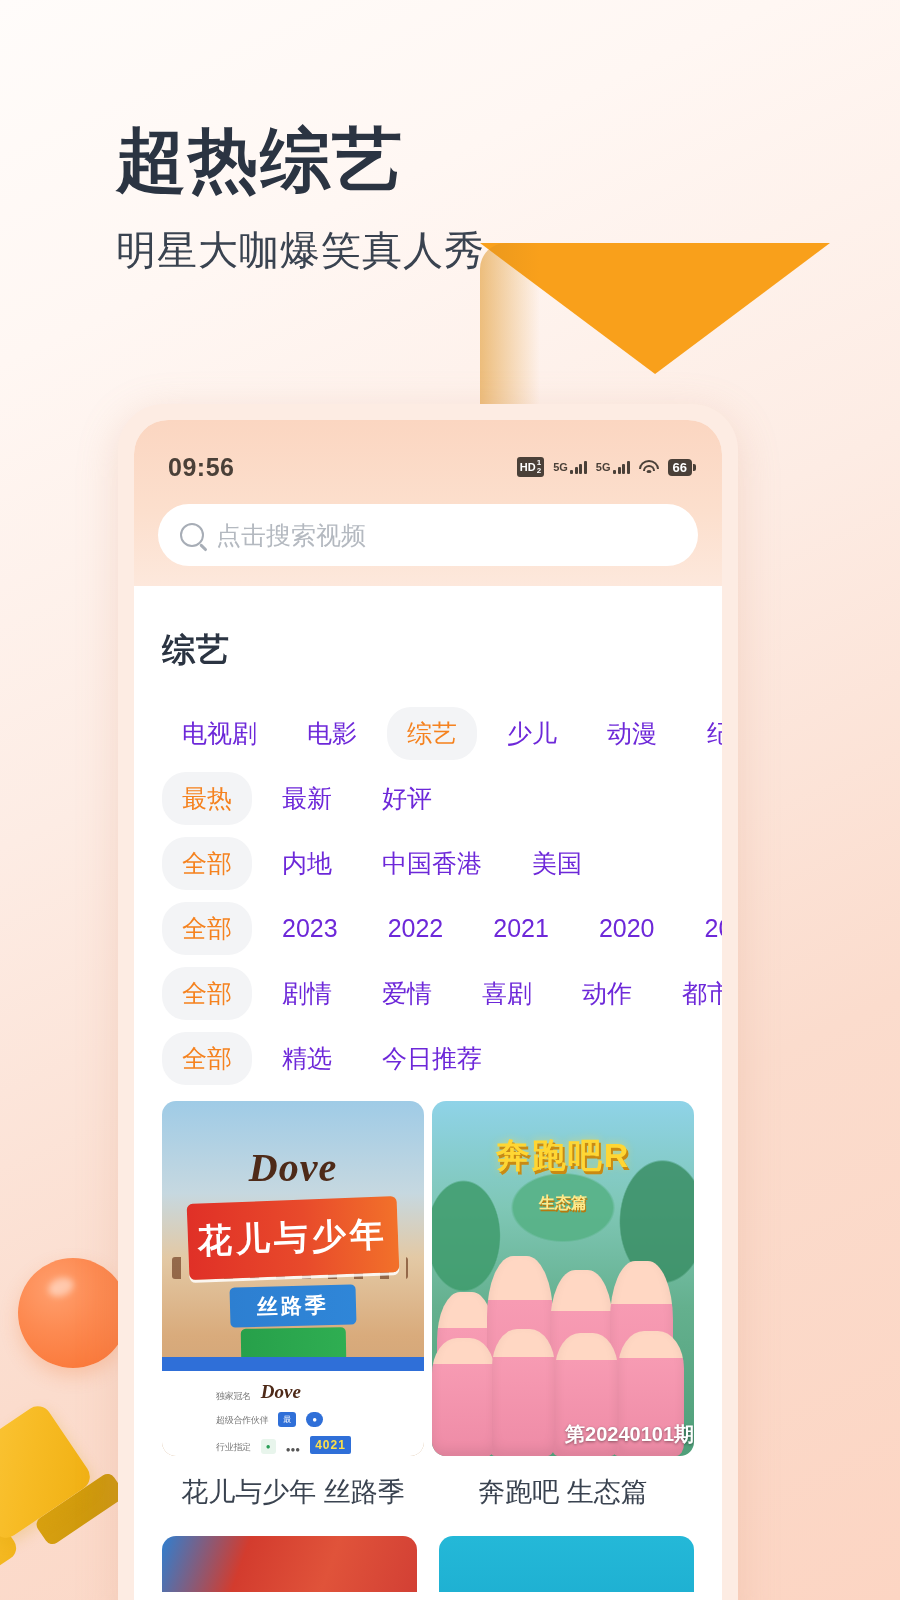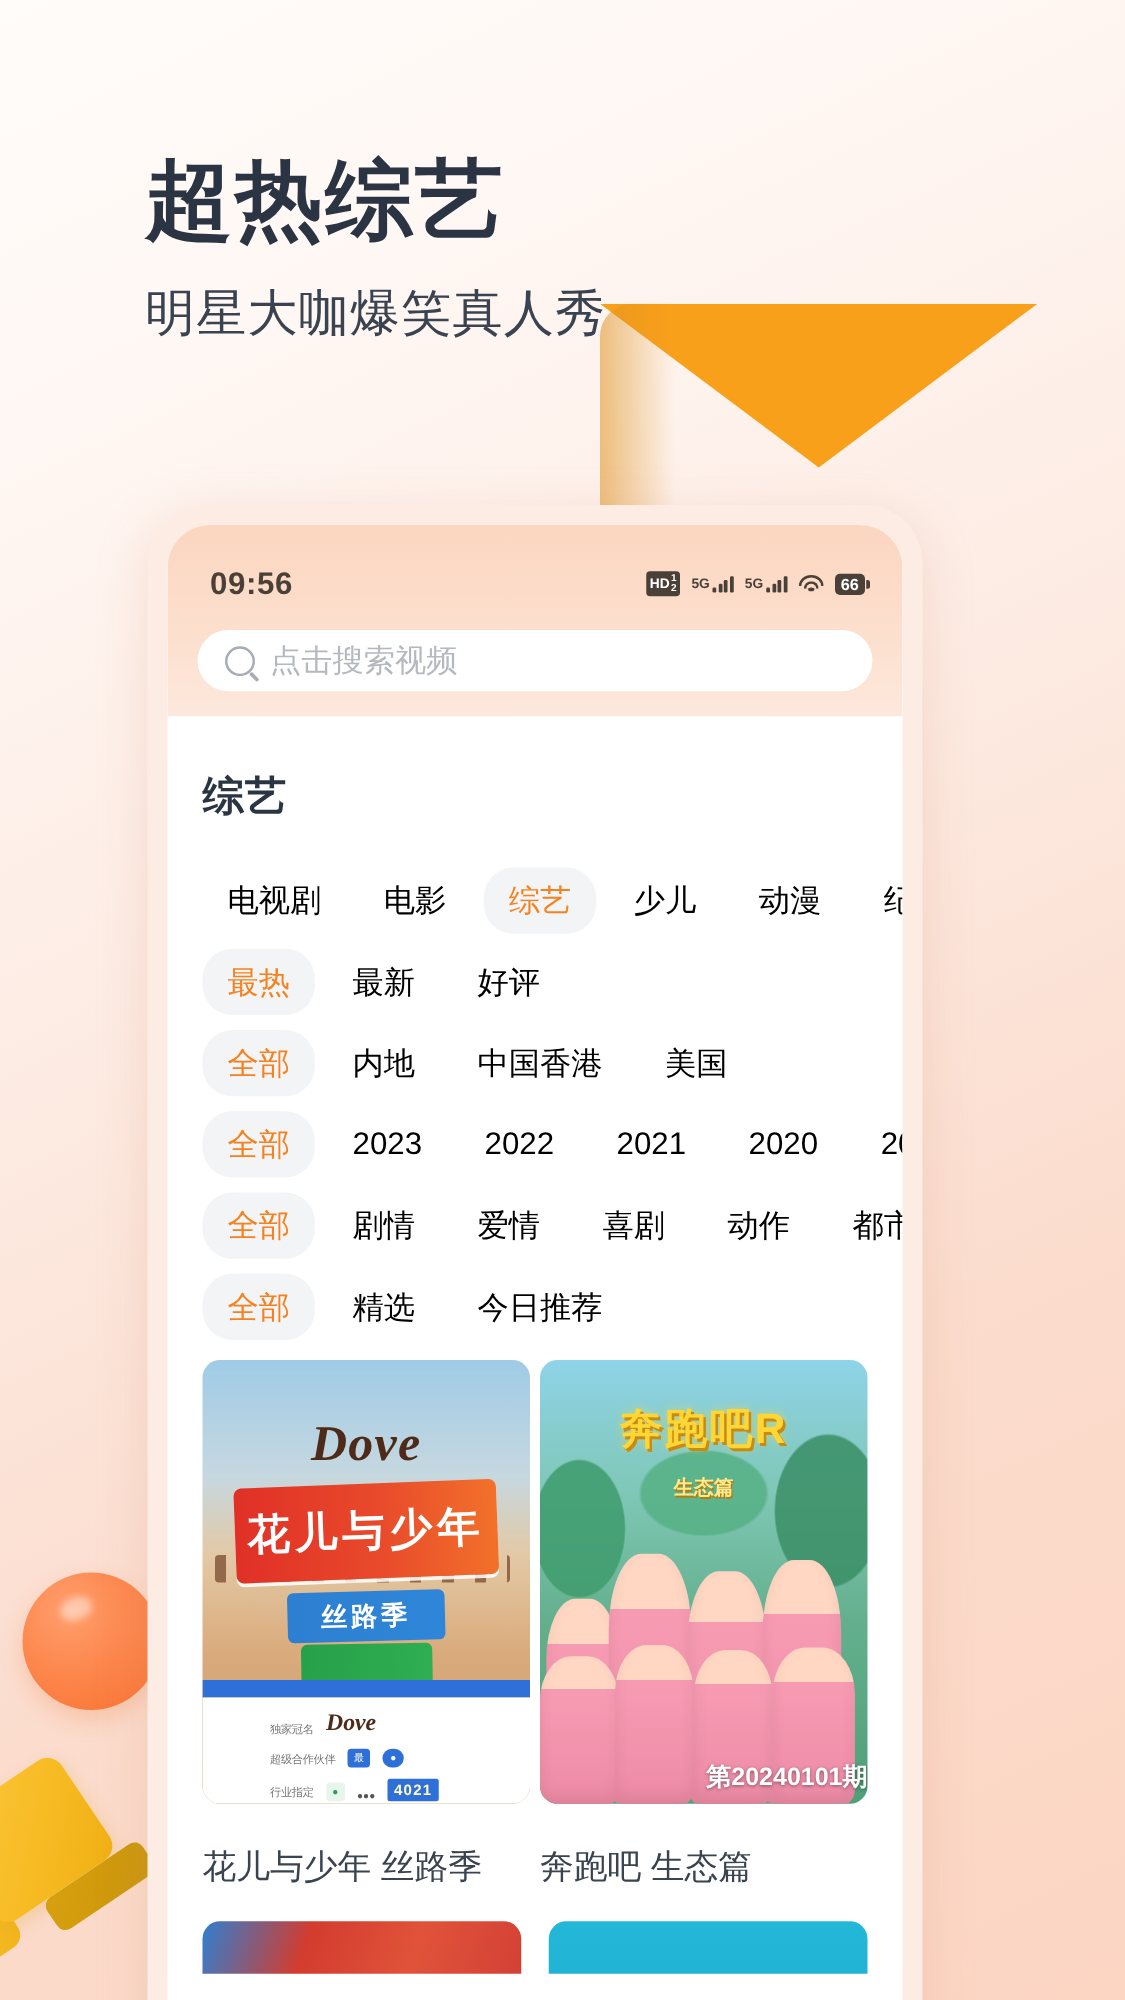--- a/index.html
+++ b/index.html
@@ -160,21 +160,21 @@
     position: relative;
   }
   .ico-batt::after {
     content: ""; position: absolute; right: -4px; top: 5px;
     width: 3px; height: 7px; background: #4a4038; border-radius: 0 2px 2px 0;
   }
 
   
   .searchbar {
     margin-top: 22px;
-    height: 49px;
+    height: 62px;
     background: #ffffff;
     border-radius: 32px;
     display: flex; align-items: center;
     padding: 0 22px;
     gap: 12px;
   }
   .search-ico {
     width: 24px; height: 24px; flex: 0 0 auto;
     border: 2.6px solid #a7adb6; border-radius: 50%;
     position: relative;
@@ -204,21 +204,21 @@
 
   .filter-row {
     display: flex; align-items: center;
     gap: 10px;
     margin-bottom: 12px;
     white-space: nowrap;
     flex-wrap: nowrap;
   }
   .chip {
     font-size: 25px;
-    color: #000000;
+    color: #6d28d9;
     padding: 10px 20px;
     border-radius: 24px;
     flex: 0 0 auto;
   }
   .chip.active {
     color: #f5821f;
     background: #f3f4f6;
     font-weight: 500;
   }
 
@@ -274,21 +274,21 @@
   .p1 .sponsor {
     position:absolute; left:0; right:0; bottom:0; top:76%;
     background:#fff; padding: 10px 14px 0 14px;
   }
   .p1 .sp-row { display:flex; align-items:flex-end; gap:10px; margin-bottom: 9px; margin-left: 40px; }
   .p1 .sp-lbl { font-size: 9px; color:#777; flex:0 0 auto; letter-spacing:-0.3px; }
   .p1 .sp-dove { font-family:"Liberation Serif",serif; font-style:italic; font-weight:700; font-size:19px; color:#4e2a18; }
   .p1 .sp-box { background:#2f6fd8; color:#fff; font-size:8px; padding:3px 5px; border-radius:3px; line-height:1.15; text-align:center; }
   .p1 .sp-pill { background:#2f6fd8; color:#fff; font-size:8px; padding:3px 6px; border-radius:10px; }
   .p1 .sp-txt { font-size:8px; color:#555; }
-  .p1 .sp-num { background:#2f6fd8; color:#fef9c3; font-weight:700; font-size:12px; padding:2px 5px; border-radius:2px; letter-spacing:1px; }
+  .p1 .sp-num { background:#2f6fd8; color:#fde047; font-weight:700; font-size:12px; padding:2px 5px; border-radius:2px; letter-spacing:1px; }
   .p1 .sp-green { background:#e8f5ec; color:#2a9e57; font-size:8px; padding:3px 5px; border-radius:3px; }
 
   
   .p2 { background: linear-gradient(180deg,#8fd3e8 0%,#7fc7b6 30%,#64b08e 58%,#4f9f79 100%); }
   .p2 .jungle {
     position:absolute; inset:0;
     background:
       radial-gradient(ellipse 60px 90px at 12% 38%, #3f9c6d 0 60%, transparent 62%),
       radial-gradient(ellipse 70px 100px at 88% 34%, #3a8f65 0 60%, transparent 62%),
       radial-gradient(ellipse 90px 60px at 50% 30%, #55b184 0 55%, transparent 58%);
@@ -313,25 +313,26 @@
     border-radius: 40% 40% 12% 12% / 30% 30% 10% 10%;
     background: linear-gradient(180deg,#ffd7c3 0 22%, #f79bb3 22%, #ee8ba6 100%);
     box-shadow: inset 0 -6px 12px rgba(0,0,0,.08);
   }
   .p2 .ep-badge {
     position:absolute; right: 0; bottom: 8px;
     color:#fff; font-size: 20px; font-weight:600;
     text-shadow: 0 1px 3px rgba(0,0,0,.45);
   }
   .card-title {
-    margin-top: 32px;
+    margin-top: 18px;
     font-size: 27px;
     color: #3a4350;
     white-space: nowrap;
     overflow: hidden;
+    text-align: center;
   }
 
   .grid2 { display: grid; grid-template-columns: 1fr 1fr; gap: 22px; margin-top: 26px; }
   .poster2 { width:100%; height: 120px; border-radius: 14px; }
   .pA { background: linear-gradient(110deg,#2f7fd0 0%,#d33c2e 30%,#e0533a 60%,#cf3b33 100%); }
   .pB { background: linear-gradient(180deg,#24b8d8,#19a9cc); }
 </style>
 </head>
 <body>
 

